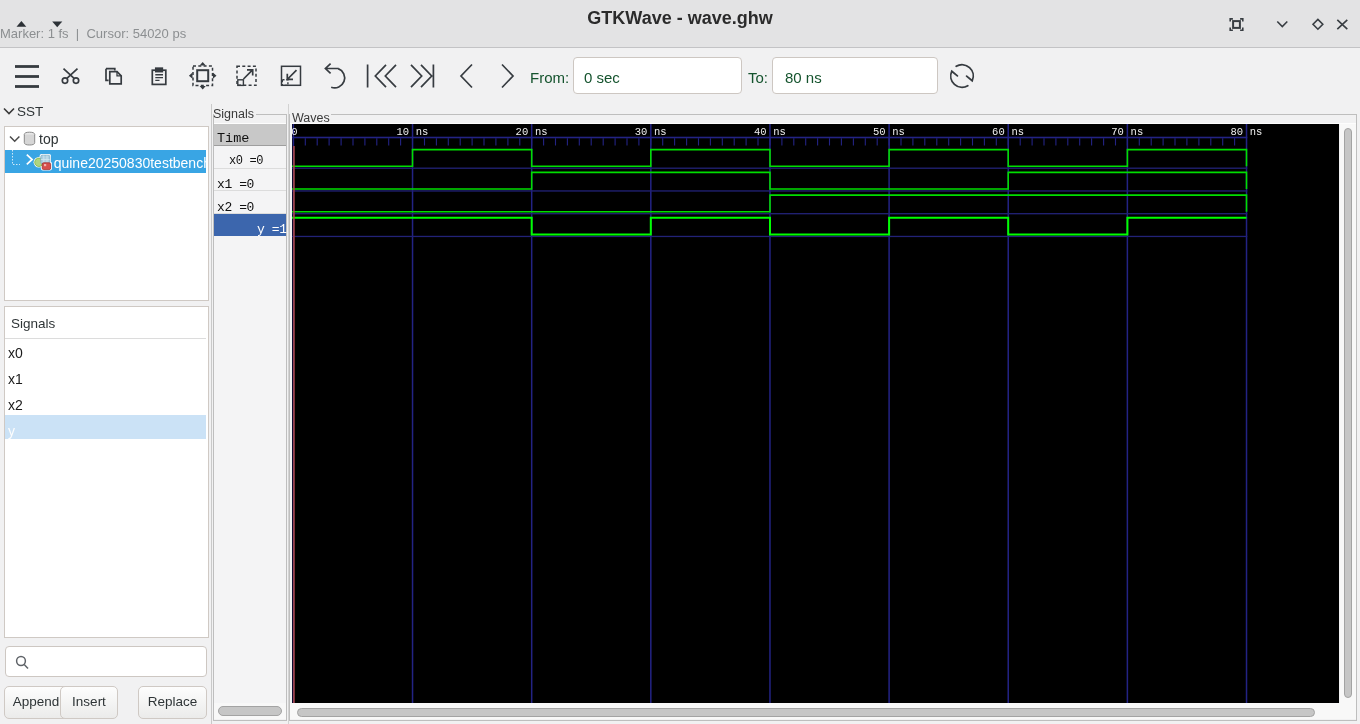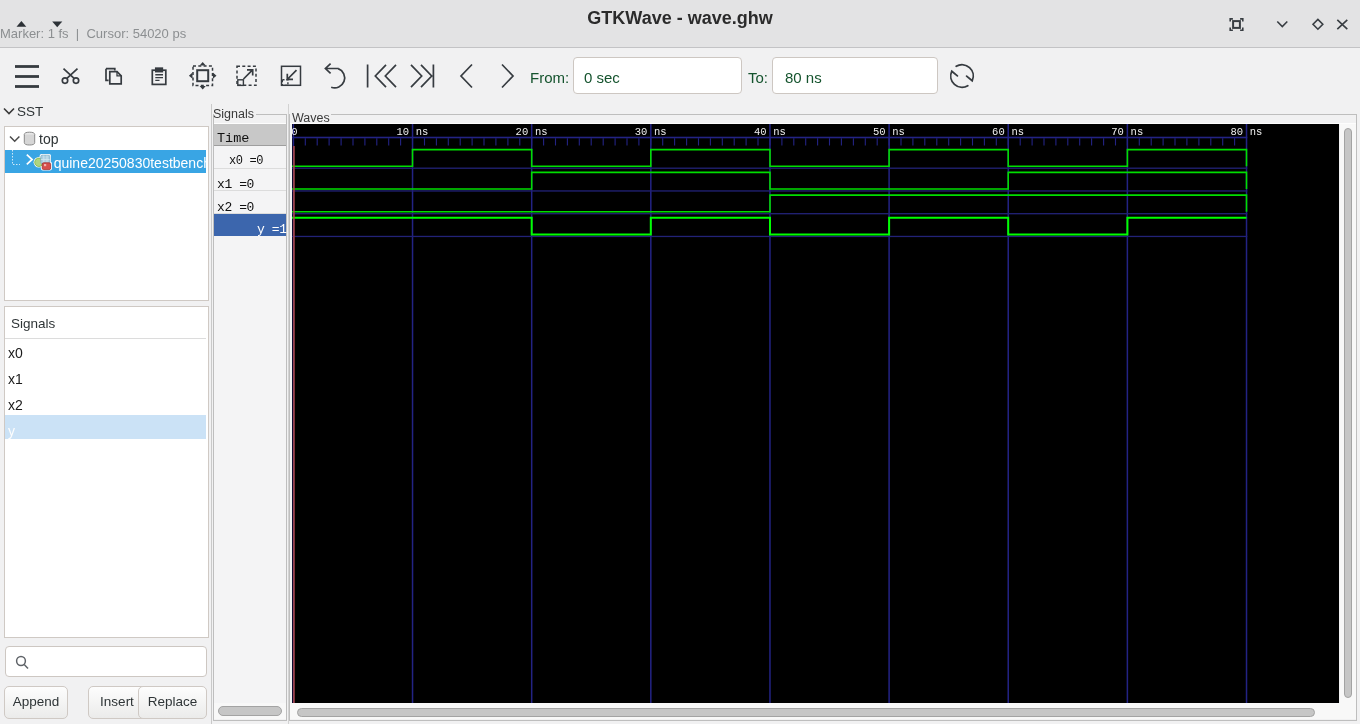--- a/index.html
+++ b/index.html
@@ -140,21 +140,21 @@
   <div class="abs" style="left:5px;top:415px;width:201px;height:24px;background:#cbe2f6;"></div>
   <div class="abs" style="left:8px;top:423px;font-size:14px;color:#fdfdfd;">y</div>
 
   <div class="abs entry" style="left:5px;top:646px;width:200px;height:29px;"></div>
   <svg class="abs" style="left:15px;top:655px" width="16" height="17" fill="none" stroke="#5f6368" stroke-width="1.5">
     <circle cx="6" cy="6" r="4.4"></circle>
     <path d="M9.2 9.4 L13 13.4"></path>
   </svg>
 
   <div class="btn" style="left:4px;width:62px;">Append</div>
-  <div class="btn" style="left:60px;width:56px;margin-left:28px;">Insert</div>
+  <div class="btn" style="left:60px;width:56px;">Insert</div>
   <div class="btn" style="left:138px;width:67px;">Replace</div>
 
   <div class="abs" style="left:211px;top:104px;width:1px;height:620px;background:#c9c9c9;"></div>
   <div class="abs" style="left:288px;top:104px;width:1px;height:620px;background:#d2d2d2;"></div>
 
   <div class="abs frameline" style="left:213px;top:114px;width:1px;height:607px;"></div>
   <div class="abs frameline" style="left:286px;top:114px;width:1px;height:607px;"></div>
   <div class="abs frameline" style="left:213px;top:720px;width:74px;height:1px;"></div>
   <div class="abs frameline" style="left:256px;top:114px;width:30px;height:1px;"></div>
   <div class="abs framelabel" style="left:213px;top:107.3px;">Signals</div>

